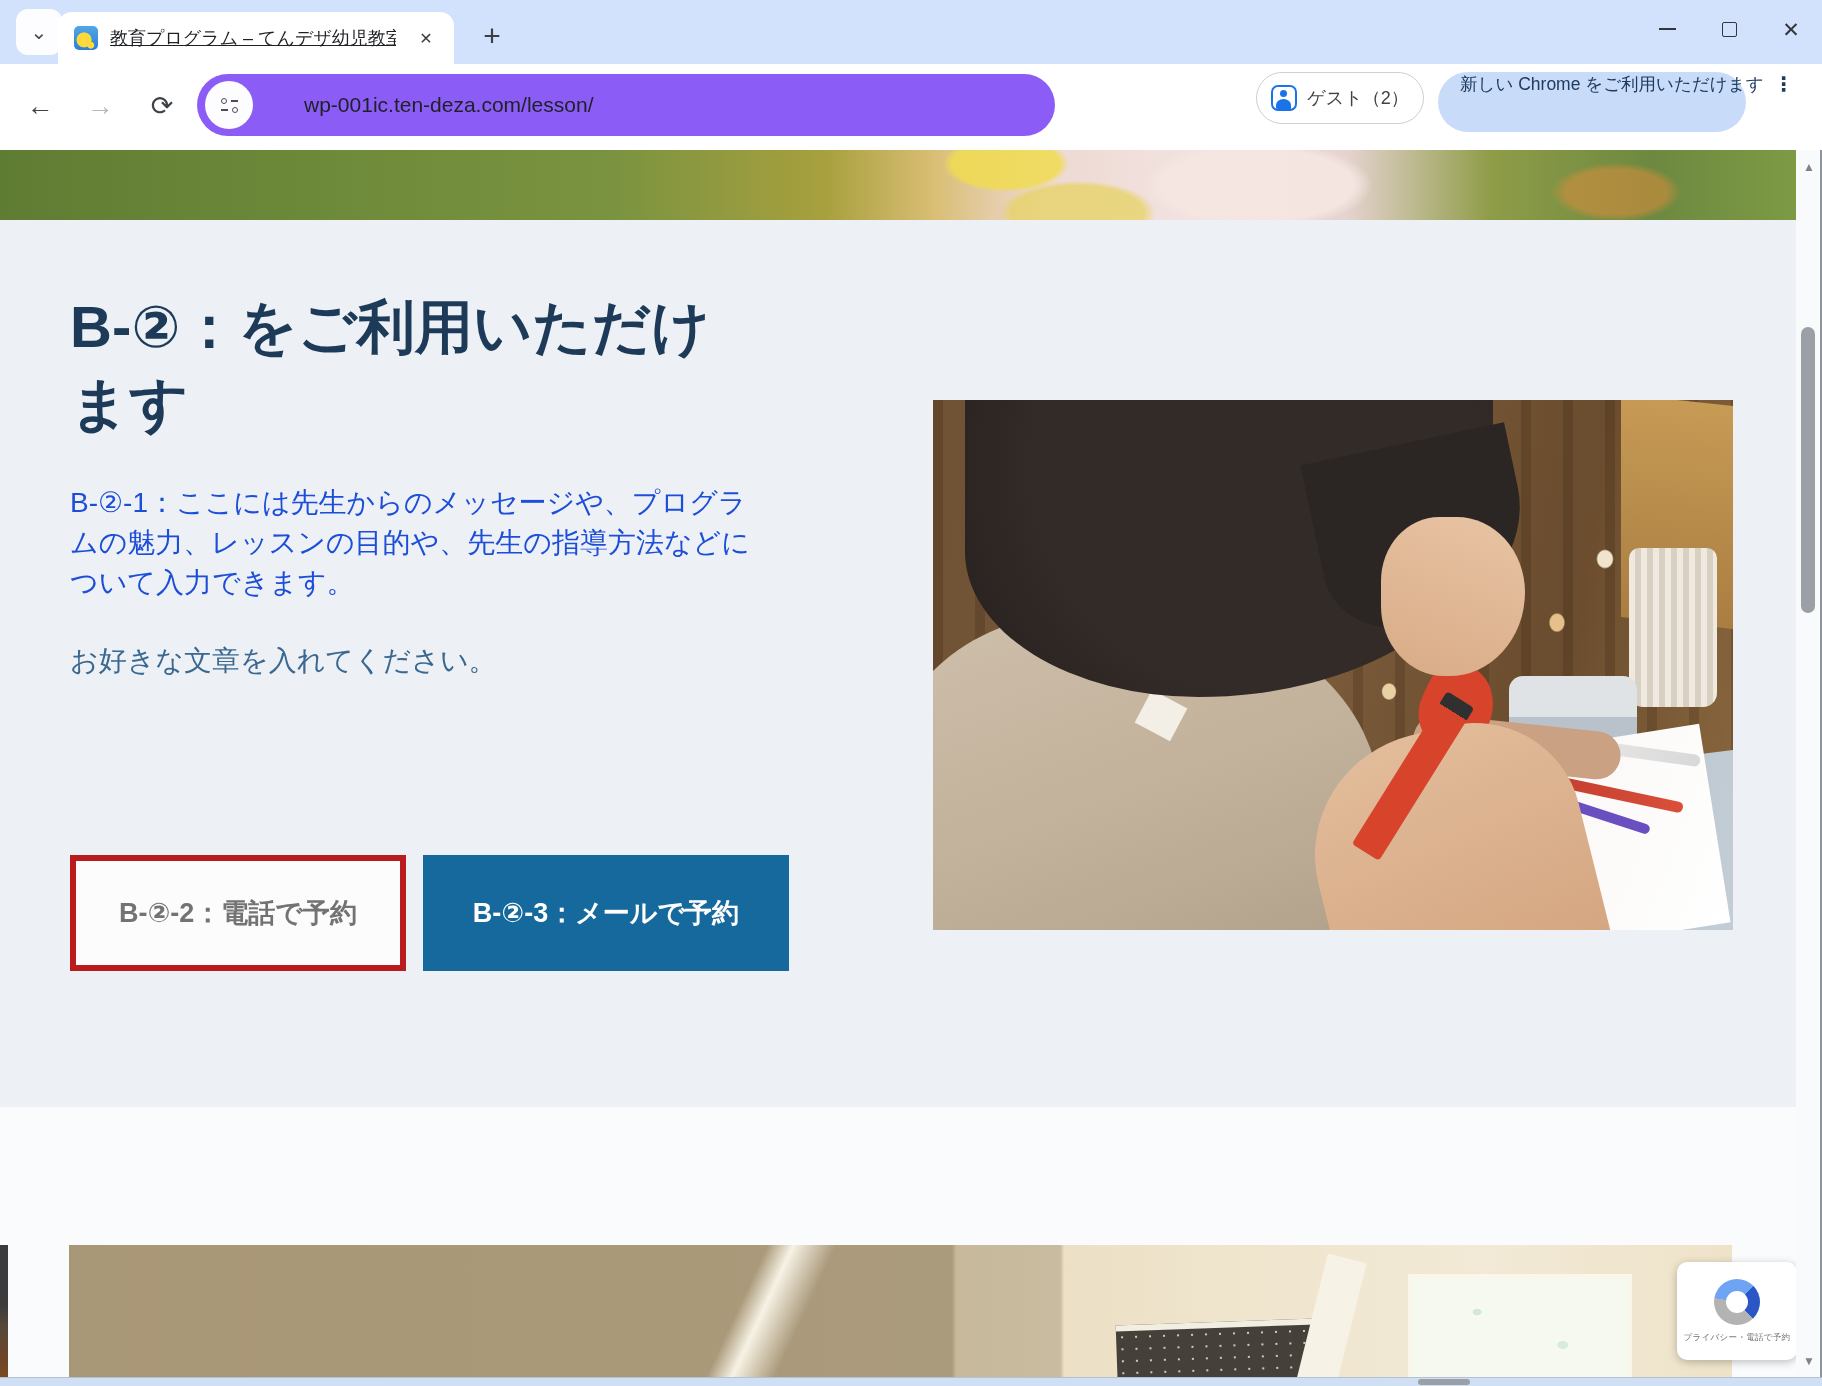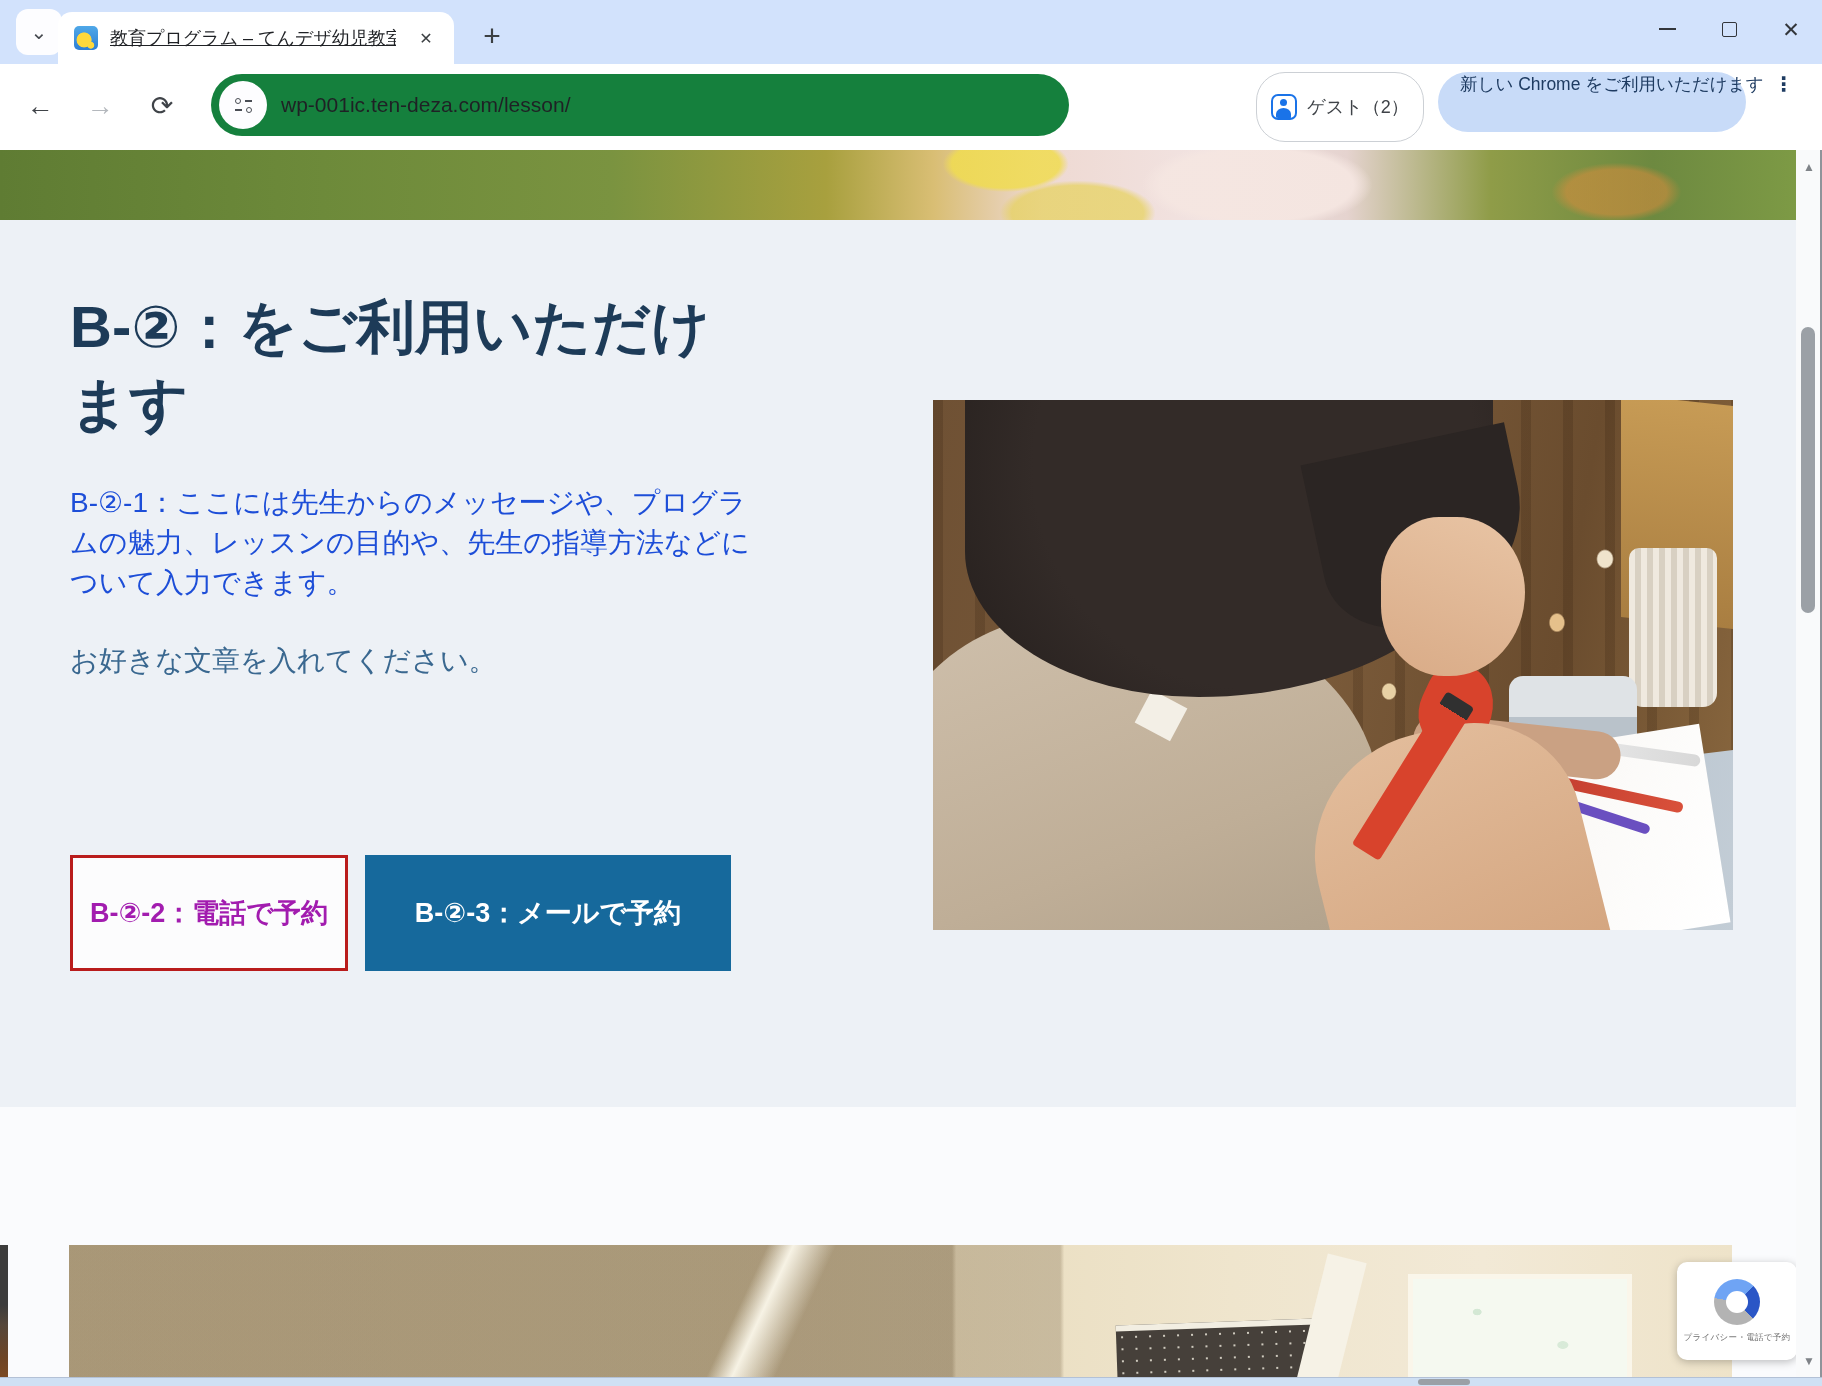--- a/index.html
+++ b/index.html
@@ -27,33 +27,33 @@
   .winbtn { width:62px; height:58px; display:flex; align-items:center; justify-content:center; color:#33363b; cursor:pointer; }
   .ic-min { width:17px; height:2px; background:#33363b; }
   .ic-max { width:15px; height:15px; border:1.8px solid #33363b; border-radius:2px; }
   .ic-x  { font-size:21px; line-height:1; }
 
   
   .toolbar { left:0; top:64px; width:1822px; height:86px; background:#ffffff; }
   .navbtn { top:18px; width:48px; height:48px; border-radius:50%; display:flex; align-items:center; justify-content:center;
     font-size:27px; color:#3f4348; cursor:pointer; }
   .navbtn.disabled { color:#b4b8bd; }
-  .urlbar { left:211px; top:10px; width:858px; height:62px; background:#15803d; border-radius:31px;
-    display:flex; align-items:center; padding-left:8px; }
+  .urlbar { left:197px; top:10px; width:858px; height:62px; background:#8b5cf6; border-radius:31px;
+    display:flex; align-items:center; padding-left:8px;gap:37px; }
   .tune-wrap { width:48px; height:48px; border-radius:50%; background:#fdfdff; display:flex; align-items:center;
     justify-content:center; flex:0 0 auto; cursor:pointer; }
   .tune { width:17px; height:15px; position:relative; }
   .tune i { position:absolute; background:#4a4e55; }
   .tune .c { width:6px; height:6px; border:1.8px solid #4a4e55; border-radius:50%; background:transparent; }
   .tune .c1 { left:0; top:0; }
   .tune .l1 { right:0; top:2px; width:7px; height:2px; }
   .tune .l2 { left:0; bottom:2px; width:7px; height:2px; }
   .tune .c2 { right:0; bottom:0; width:6px; height:6px; border:1.8px solid #4a4e55; border-radius:50%; background:transparent; position:absolute; }
   .url-text { margin-left:14px; font-size:21px; color:#1f2125; }
-  .guest-chip { left:1256px; top:8px; height:70px; width:168px; background:#fff; border:1.5px solid #ccd0d5;
+  .guest-chip { left:1256px; top:8px; height:52px; width:168px; background:#fff; border:1.5px solid #ccd0d5;
     border-radius:29px; display:flex; align-items:center; justify-content:center; gap:10px; cursor:pointer; }
   .guest-ic { width:26px; height:26px; border:2.6px solid #1a73e8; border-radius:7px; position:relative; overflow:hidden; }
   .guest-ic::before { content:""; position:absolute; left:7px; top:3px; width:7px; height:7px; border-radius:50%; background:#1a73e8; }
   .guest-ic::after { content:""; position:absolute; left:3px; top:12px; width:15px; height:12px; border-radius:50% 50% 0 0; background:#1a73e8; }
   .guest-label { font-size:18px; color:#3f4348; }
   .update-pill { left:1438px; top:8px; width:308px; height:60px; background:#c8dbf8; border-radius:30px;
     display:flex; align-items:flex-start; padding:0 12px 0 22px; cursor:pointer; }
   .update-label { font-size:17.5px; color:#1e3b61; white-space:nowrap; }
   .kebab { margin-left:10px; font-size:20px; color:#1e3b61; font-weight:bold; letter-spacing:0; cursor:pointer; }
 
@@ -65,21 +65,21 @@
       radial-gradient(160px 60px at 70% 50%, rgba(245,230,225,.95) 0 60%, rgba(245,230,225,0) 72%),
       radial-gradient(100px 45px at 90% 60%, rgba(220,140,60,.55) 0 50%, rgba(220,140,60,0) 65%),
       linear-gradient(90deg,#5f7c33 0%,#6d8a3a 18%,#7a9340 34%,#a8a03e 46%,#d9be74 52%,#eed9d2 58%,#f2e4e3 68%,#e5d3cf 75%,#8f9c48 83%,#6d8940 92%,#7d9a45 100%); }
 
   .section1 { left:0; top:220px; width:1796px; height:887px; background:#edf1f6; }
   .page-heading { left:70px; top:288px; width:648px; font-size:58px; line-height:1.33; font-weight:bold; color:#1d3b58; }
   .page-p1 { left:70px; top:483px; width:684px; font-size:28px; line-height:1.43; color:#1d4ed8; word-break:break-all; }
   .page-p2 { left:70px; top:641px; width:684px; font-size:28px; line-height:1.43; color:#3a6890; }
   .btn-row { left:70px; top:855px; display:flex; gap:17px; }
   .btn { height:116px; display:flex; align-items:center; justify-content:center; font-size:27px; font-weight:bold; cursor:pointer; }
-  .btn-phone { width:278px; background:#fcfcfd; border:3px solid #b91c1c; color:#a21caf; }
+  .btn-phone { width:336px; background:#fcfcfd; border:6px solid #b91c1c; color:#737373; }
   .btn-mail  { width:366px; background:#16699c; color:#ffffff; }
 
   
   .photo1 { left:933px; top:400px; width:800px; height:530px; overflow:hidden;
     background:
       radial-gradient(16px 20px at 46% 26%, #f2e8d4 0 45%, transparent 55%),
       radial-gradient(15px 18px at 53% 38%, #e8cf9e 0 45%, transparent 55%),
       radial-gradient(17px 20px at 60% 22%, #efe2c8 0 45%, transparent 55%),
       radial-gradient(15px 17px at 66% 35%, #d9b07a 0 45%, transparent 55%),
       radial-gradient(16px 18px at 72% 18%, #eadcc0 0 45%, transparent 55%),

